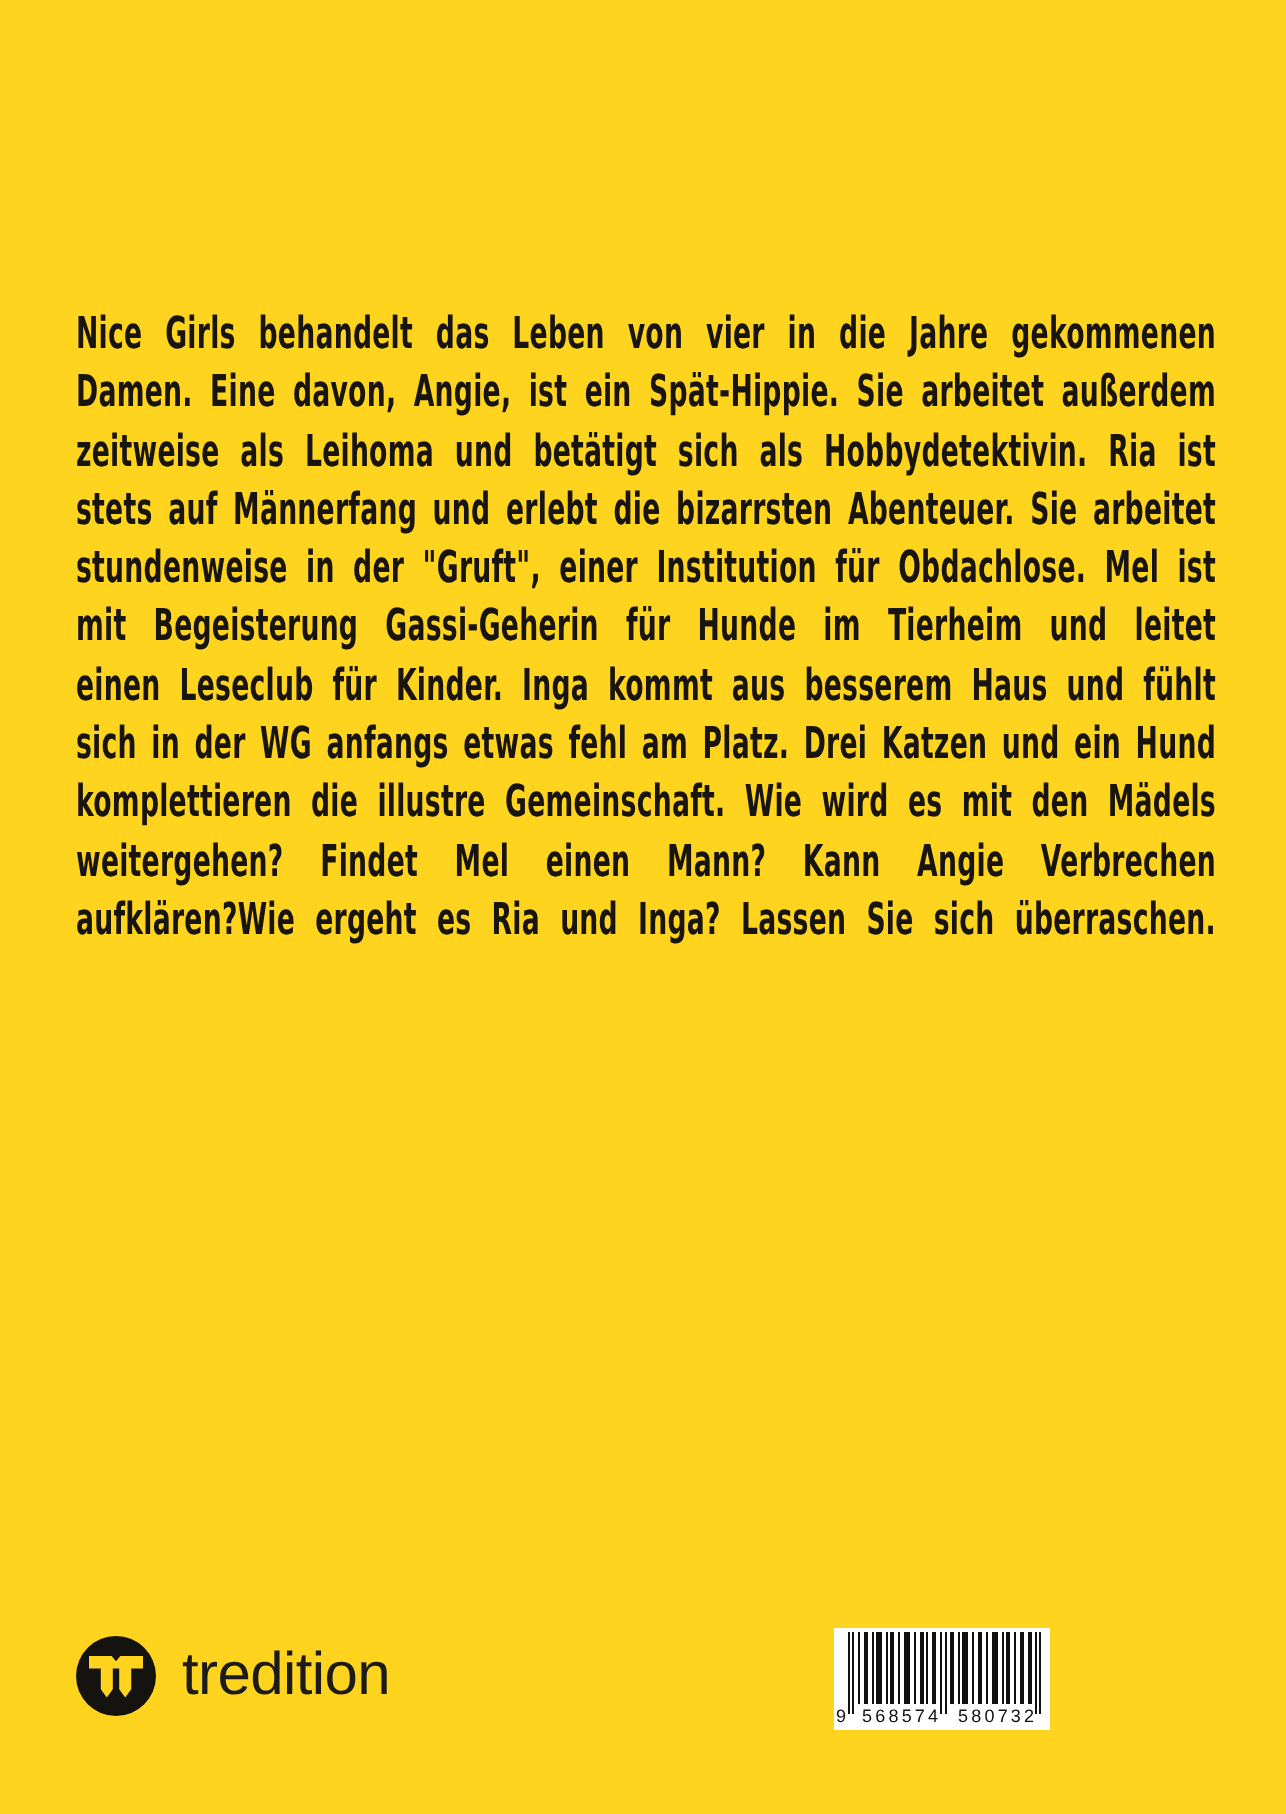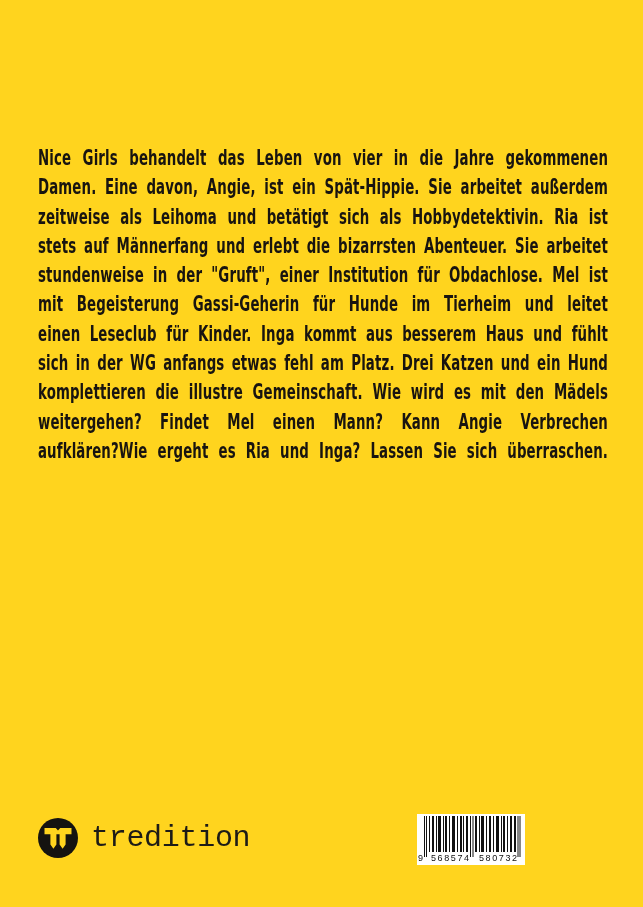--- a/index.html
+++ b/index.html
@@ -15,21 +15,21 @@
   }
   .cover {
     position: absolute;
     inset: 0;
     background: #ffd41e;
   }
   
   .description {
     position: absolute;
     left: 38px;
-    top: 143px;
+    top: 153px;
     width: 570px;
   }
   .line {
     width: 940px;               
     transform: scaleX(0.60638); 
     transform-origin: 0 0;
     font-weight: bold;
     font-size: 22px;
     line-height: 29.3px;
     height: 29.3px;
@@ -47,21 +47,21 @@
     display: flex;
     align-items: center;
     gap: 13px;
   }
   .logo-mark {
     width: 40px;
     height: 40px;
     display: block;
   }
   .publisher-name {
-    font-family: Liberation Mono, monospace;
+    font-family: Liberation Sans, sans-serif;
     font-size: 30px;
     font-weight: 500;
     color: #1d1b17;
     letter-spacing: -0.3px;
     line-height: 40px;
   }
   
   .barcode {
     position: absolute;
     left: 417px;

